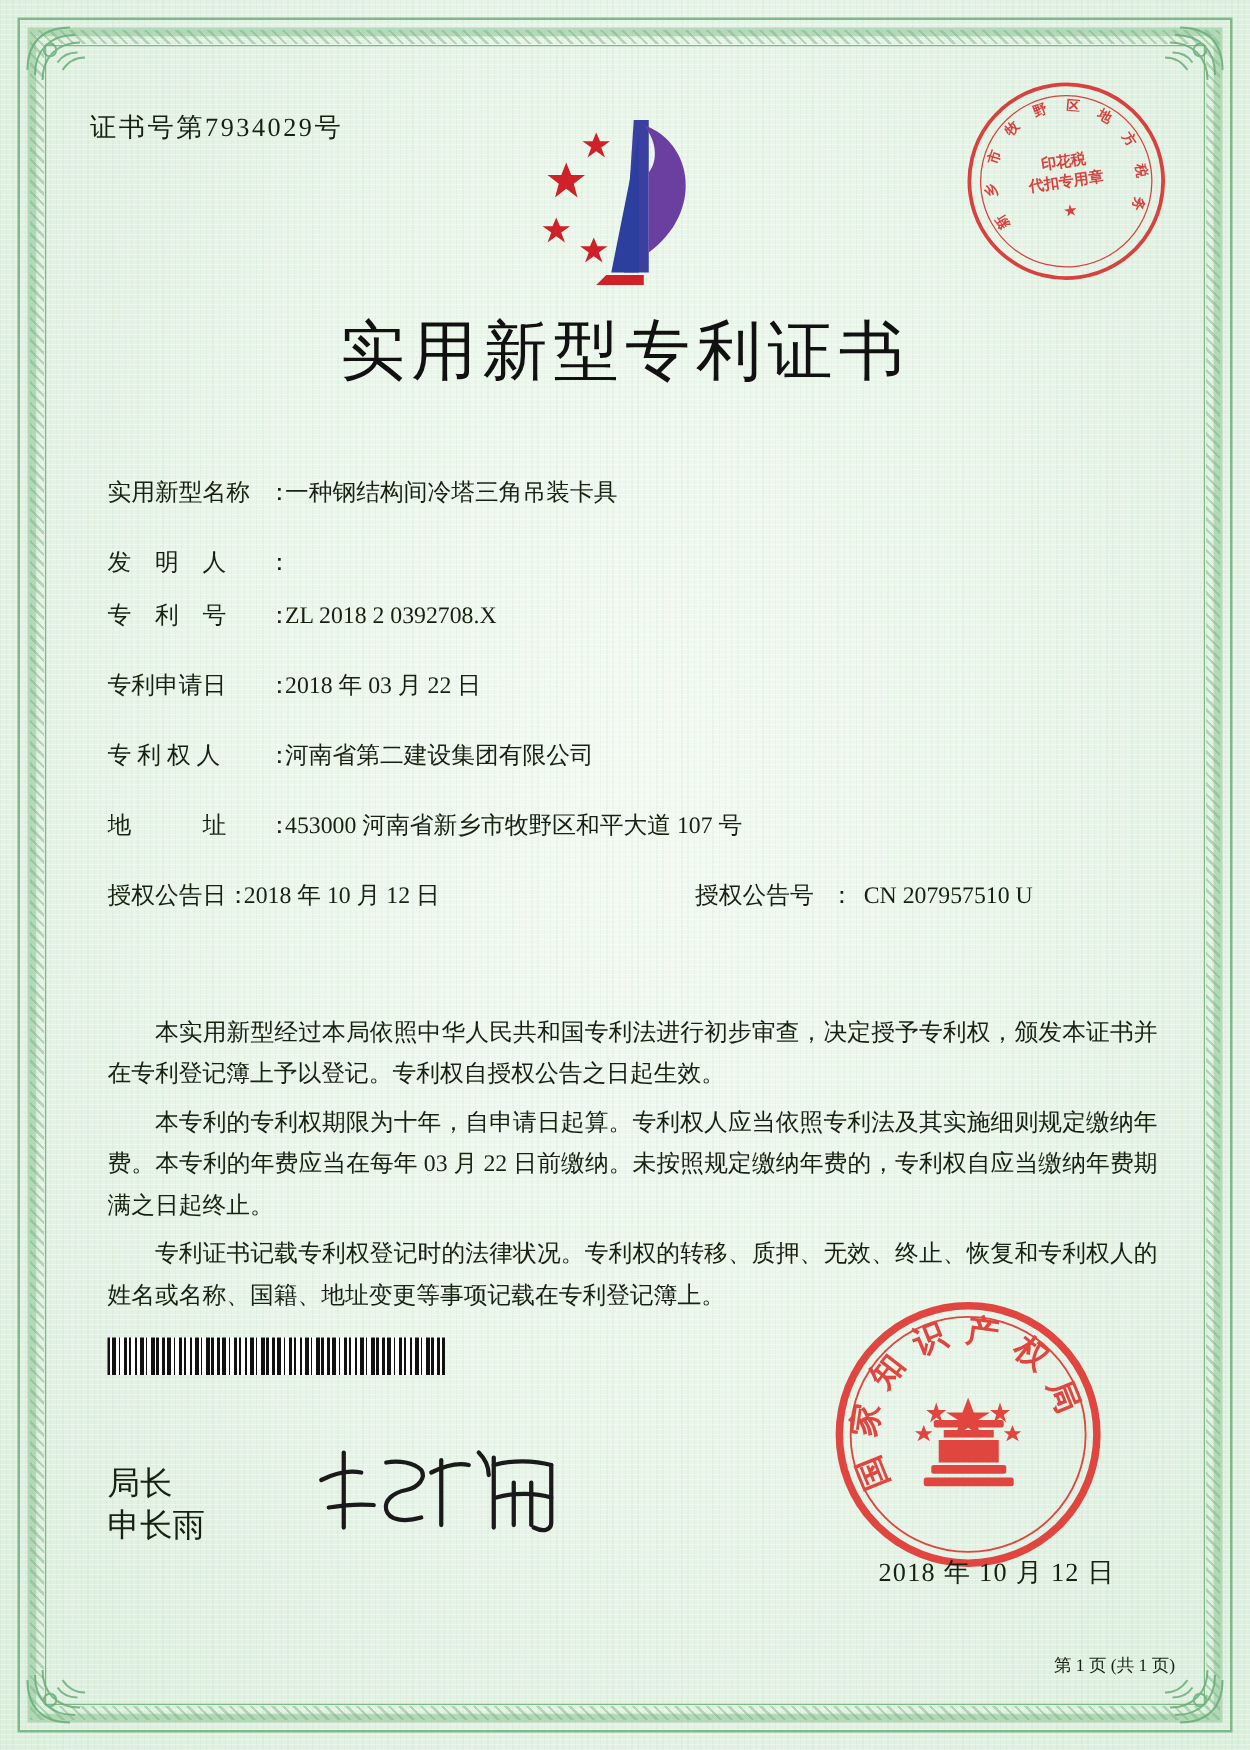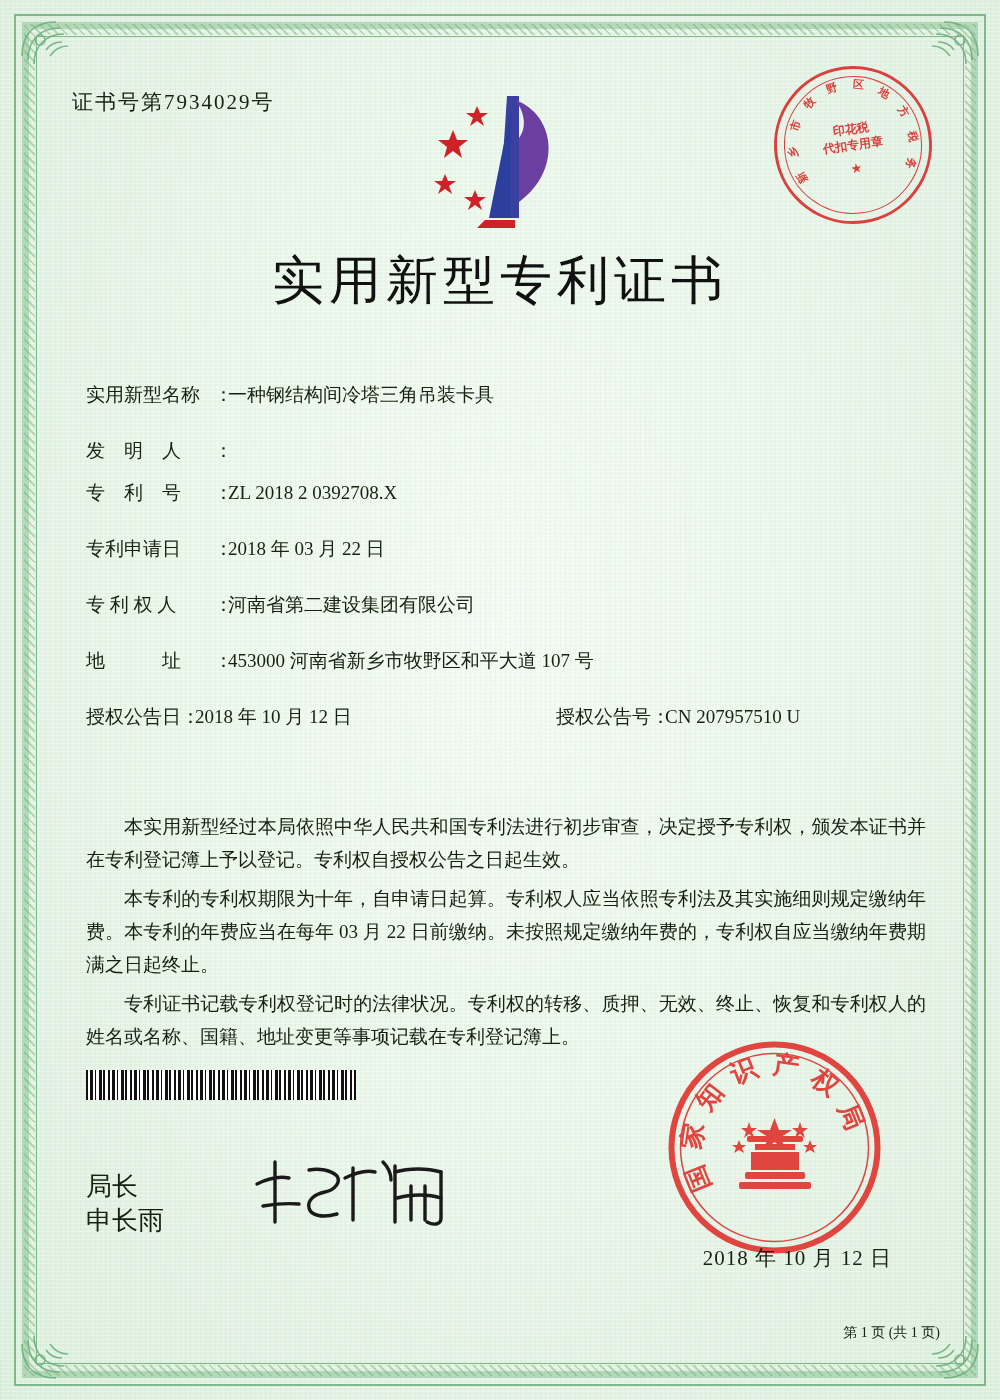--- a/index.html
+++ b/index.html
@@ -194,20 +194,21 @@
     line-height: 30px;
   }
   .two-col .left {
     width: 470px;
     flex: 0 0 470px;
     display: flex;
     align-items: flex-end;
   }
   .two-col .right {
     display: flex;
+    gap: 13px;
   }
   .two-col .lbl {
     white-space: pre;
   }
 
   .paragraphs {
     position: absolute;
     top: 760px;
     left: 26px;
     right: 14px;

